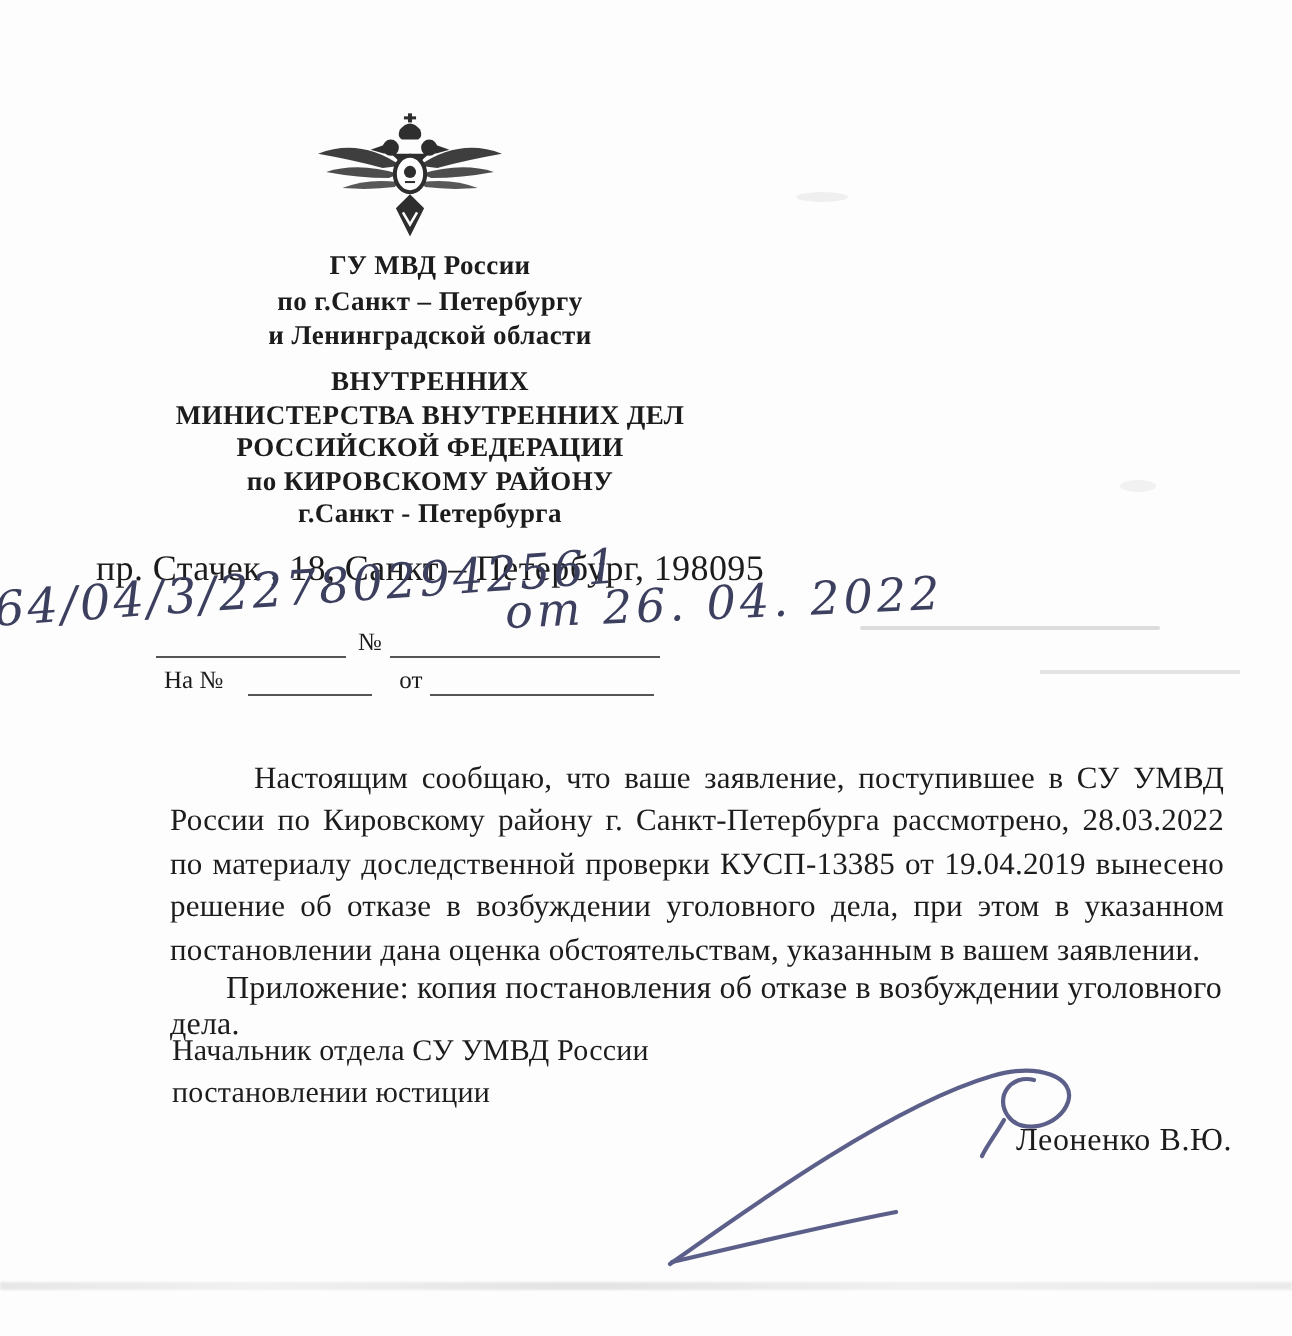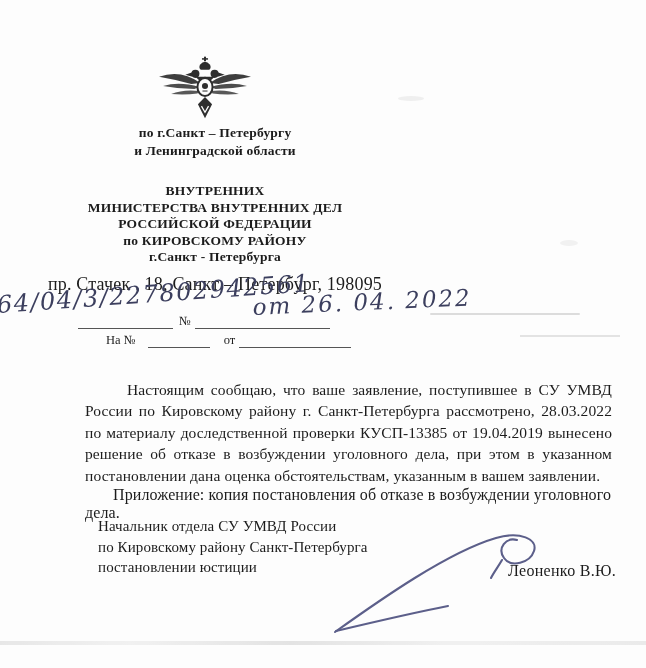--- a/index.html
+++ b/index.html
@@ -38,21 +38,21 @@
   .addressee{
     position:absolute;left:370px;top:119px;
     font-size:16.5px;letter-spacing:.3px;
   }
   
   .ref-form{
     position:absolute;left:0;top:312px;width:646px;height:40px;
     font-size:12.5px;
   }
   .ref-row1{position:absolute;left:78px;top:2px;display:flex;align-items:flex-end;}
-  .ref-row2{position:absolute;left:82px;top:21px;display:flex;align-items:flex-end;margin-left:24px;}
+  .ref-row2{position:absolute;left:82px;top:21px;display:flex;align-items:flex-end;}
   .blank{display:inline-block;border-bottom:1px solid #555;height:13px;}
   .b1{width:95px;}
   .b2{width:135px;}
   .b3{width:62px;}
   .b4{width:112px;}
   .ref-label{padding:0 4px 0 6px;}
   .handwriting{
     position:absolute;
     font-family:"DejaVu Serif","Liberation Serif",serif;
     font-style:italic;
@@ -77,21 +77,21 @@
     text-align:justify;text-indent:42px;
     letter-spacing:.1px;
   }
   .attachment-par{
     position:absolute;left:85px;top:470px;width:540px;
     font-size:16px;text-indent:28px;letter-spacing:.1px;
   }
   
   .sig-title{
     position:absolute;left:86px;top:516px;width:300px;
-    font-size:15px;line-height:20.5px;letter-spacing:.1px;margin-left:12px;
+    font-size:15px;line-height:20.5px;letter-spacing:.1px;
   }
   .sig-name{
     position:absolute;left:508px;top:562px;
     font-size:16px;letter-spacing:.3px;
   }
   .sig-stroke{
     position:absolute;left:290px;top:518px;width:305px;height:125px;
   }
   
   .artifact{position:absolute;pointer-events:none;}
@@ -134,20 +134,21 @@
         <ellipse cx="95" cy="62" rx="15" ry="18" fill="#fdfdfd" stroke-width="4"></ellipse>
         <circle cx="95" cy="60" r="6" stroke="none"></circle>
         <path d="M90 70 h10" stroke-width="2" fill="none"></path>
 
         <path d="M95 82 L109 96 L95 124 L81 96 z" stroke="none"></path>
         <path d="M88 100 L95 112 L102 100" fill="none" stroke="#fdfdfd" stroke-width="2.5"></path>
       </g>
     </svg>
 
     <div class="org-parent">
+      <div>ГУ МВД России</div>
       <div>по г.Санкт – Петербургу</div>
       <div>и Ленинградской области</div>
     </div>
 
     <div class="org-main">
       <div>ВНУТРЕННИХ</div>
       <div>МИНИСТЕРСТВА ВНУТРЕННИХ ДЕЛ</div>
       <div>РОССИЙСКОЙ ФЕДЕРАЦИИ</div>
       <div>по  КИРОВСКОМУ РАЙОНУ</div>
       <div>г.Санкт - Петербурга</div>
@@ -172,21 +173,20 @@
   </div>
 
   <div class="handwriting hw-number">64/04/3/227802942561</div>
   <div class="handwriting hw-date">от 26. 04. 2022</div>
 
   <p class="body-par">Настоящим сообщаю, что ваше заявление, поступившее в СУ УМВД России по Кировскому району г. Санкт-Петербурга рассмотрено, 28.03.2022 по материалу доследственной проверки КУСП-13385 от 19.04.2019 вынесено решение об отказе в возбуждении уголовного дела, при этом в указанном постановлении дана оценка обстоятельствам, указанным в вашем заявлении.</p>
   <p class="attachment-par">Приложение: копия постановления об отказе в возбуждении уголовного дела.</p>
 
   <div class="sig-title">
     <div>Начальник отдела СУ УМВД России</div>
-    <div>по Кировскому району Санкт-Петербурга</div>
     <div>постановлении юстиции</div>
   </div>
 
   <svg class="sig-stroke" viewBox="0 0 305 125" xmlns="http://www.w3.org/2000/svg">
     <g fill="none" stroke="#5c5f8a" stroke-width="2.1" stroke-linecap="round">
 
       <path d="M45 114 C 90 82, 158 34, 206 20 C 230 13, 248 21, 244 33 C 240 45, 221 50, 214 40 C 207 30, 216 19, 227 22"></path>
 
       <path d="M212 42 C 208 49, 204 54, 201 60"></path>
 

